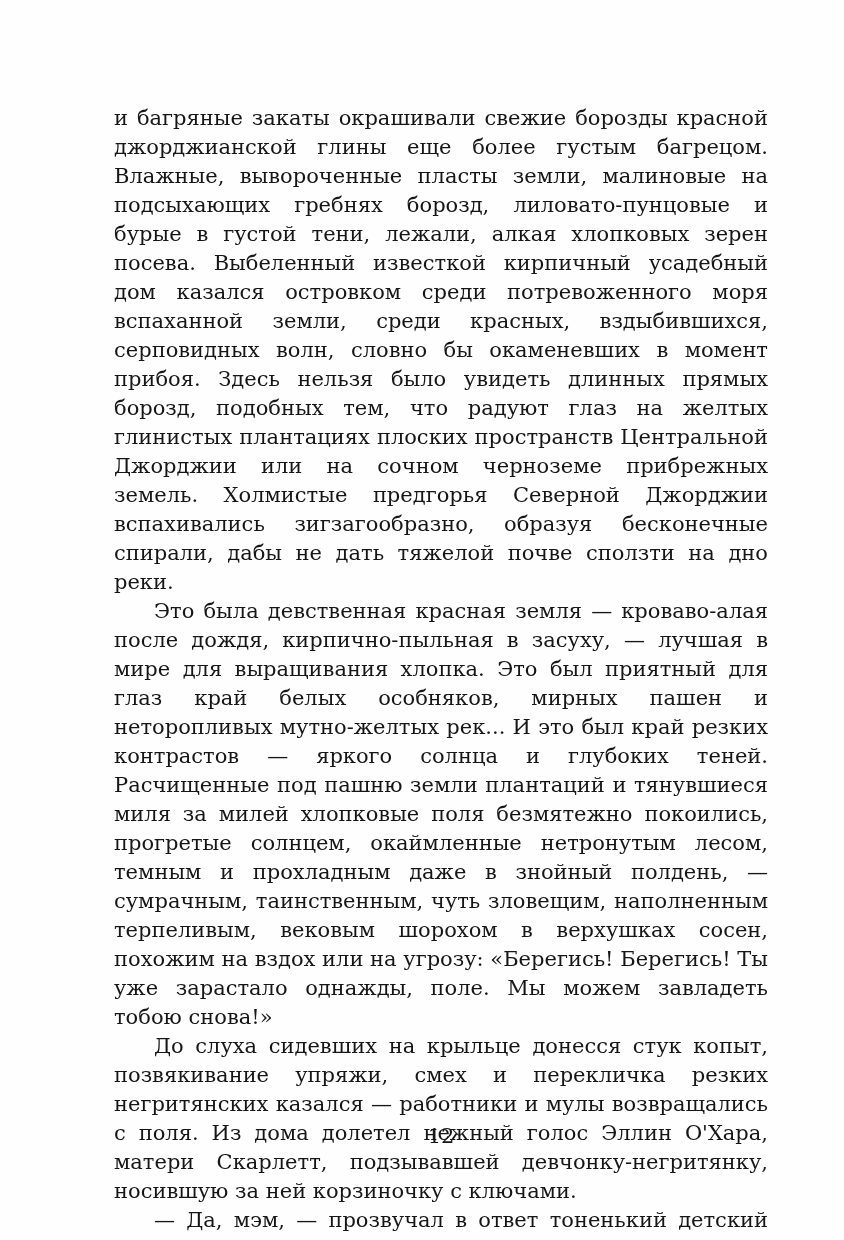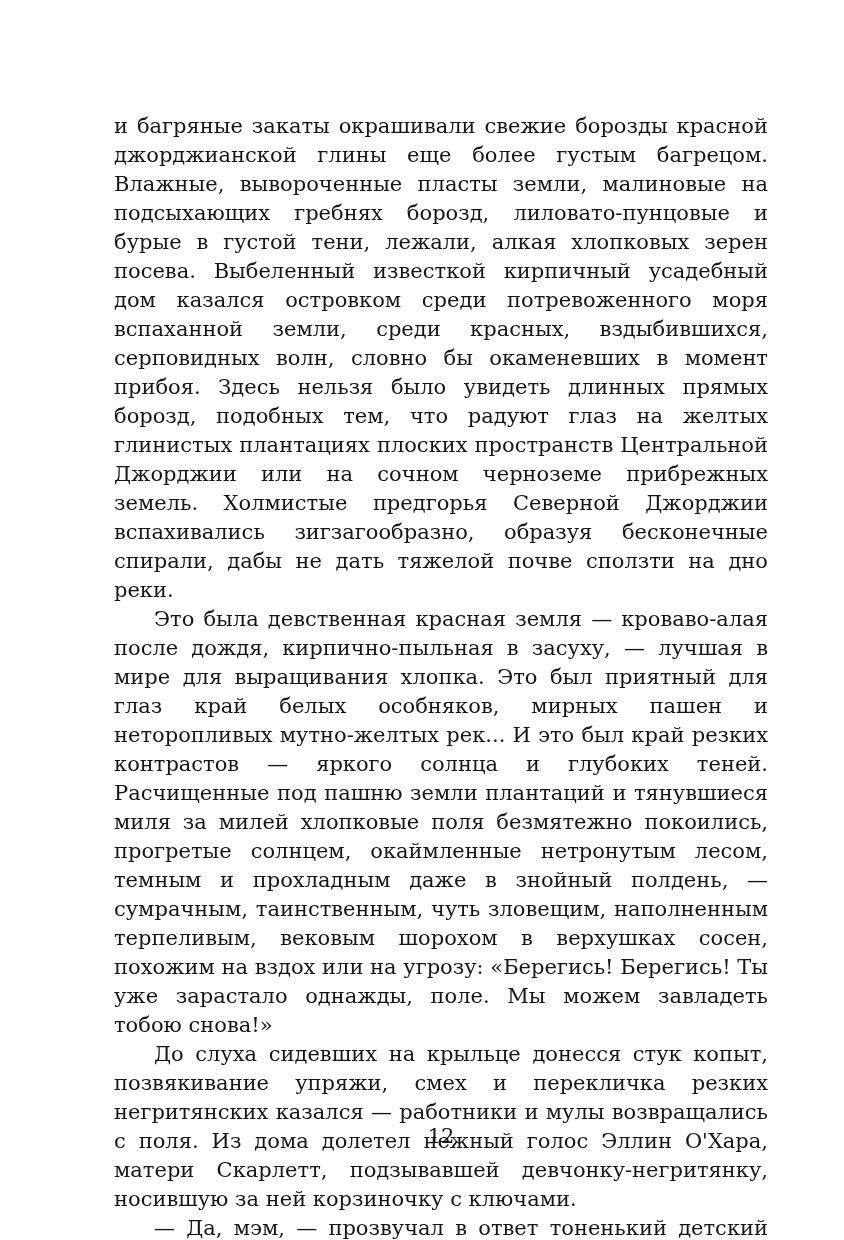--- a/index.html
+++ b/index.html
@@ -32,21 +32,20 @@
       hyphens: auto;
       -webkit-hyphens: auto;
     }
     .para {
       margin: 0;
       padding: 0;
       text-indent: 40px;
     }
     .para.no-indent {
       text-indent: 0;
-      margin-top: 8px;
     }
     .para.fill-last {
       text-align-last: justify;
     }
     .page-number {
       position: absolute;
       left: 114px;
       top: 1122px;
       width: 654px;
       text-align: center;

